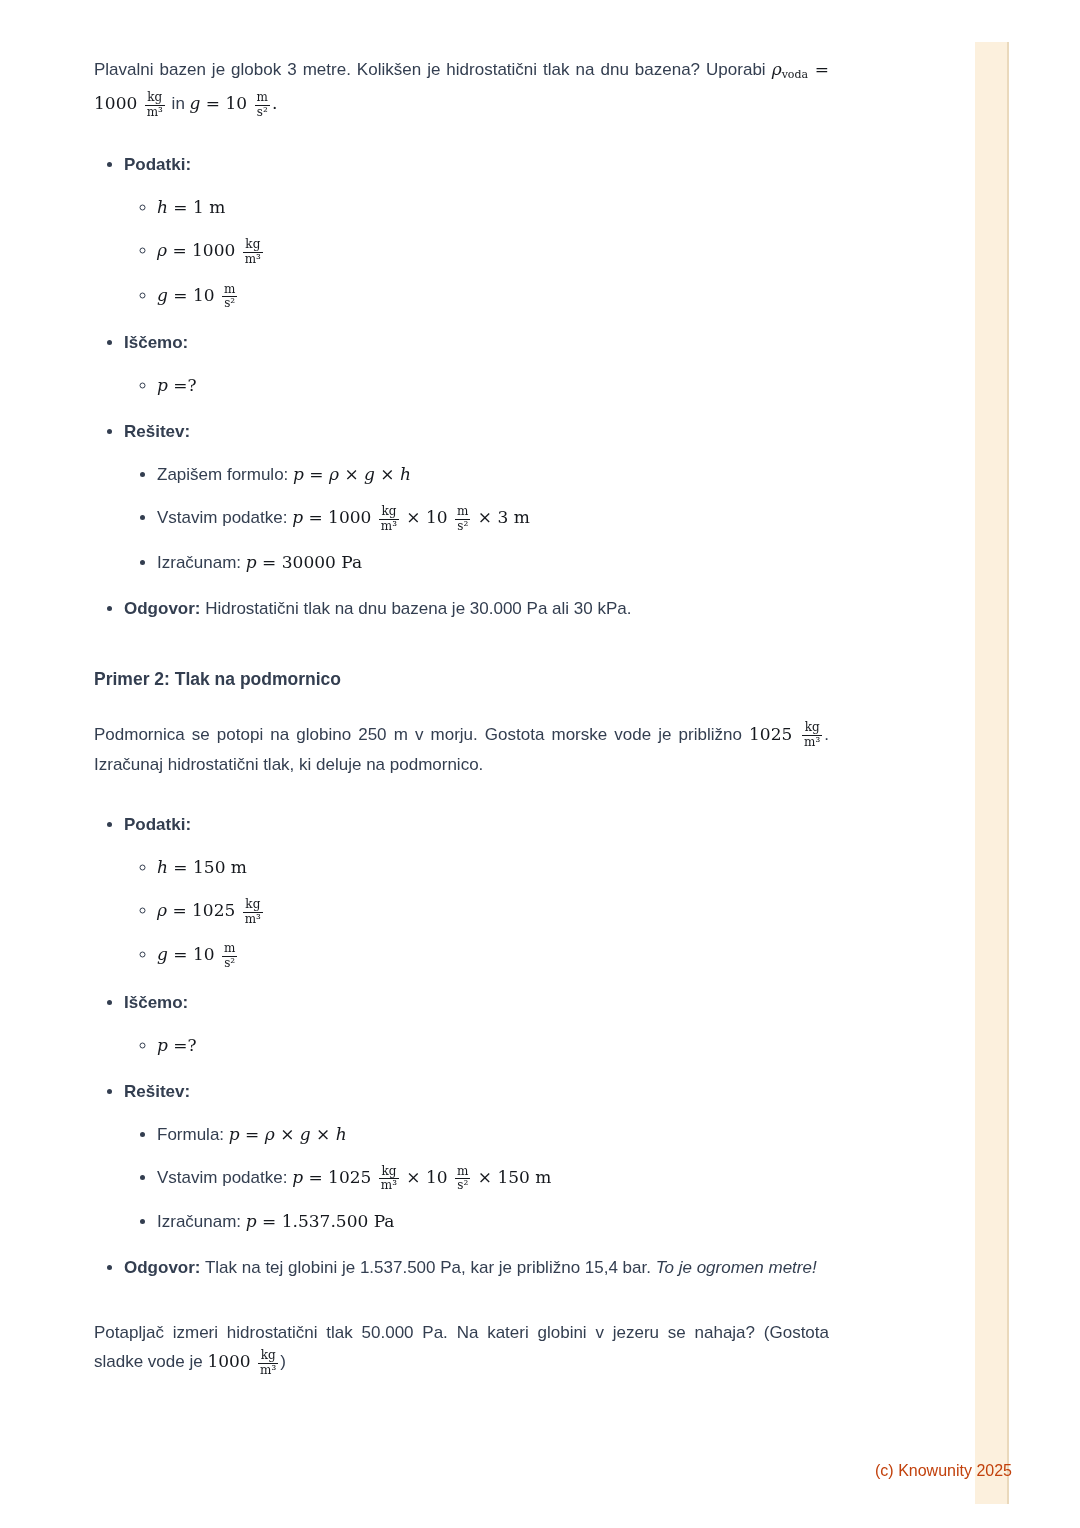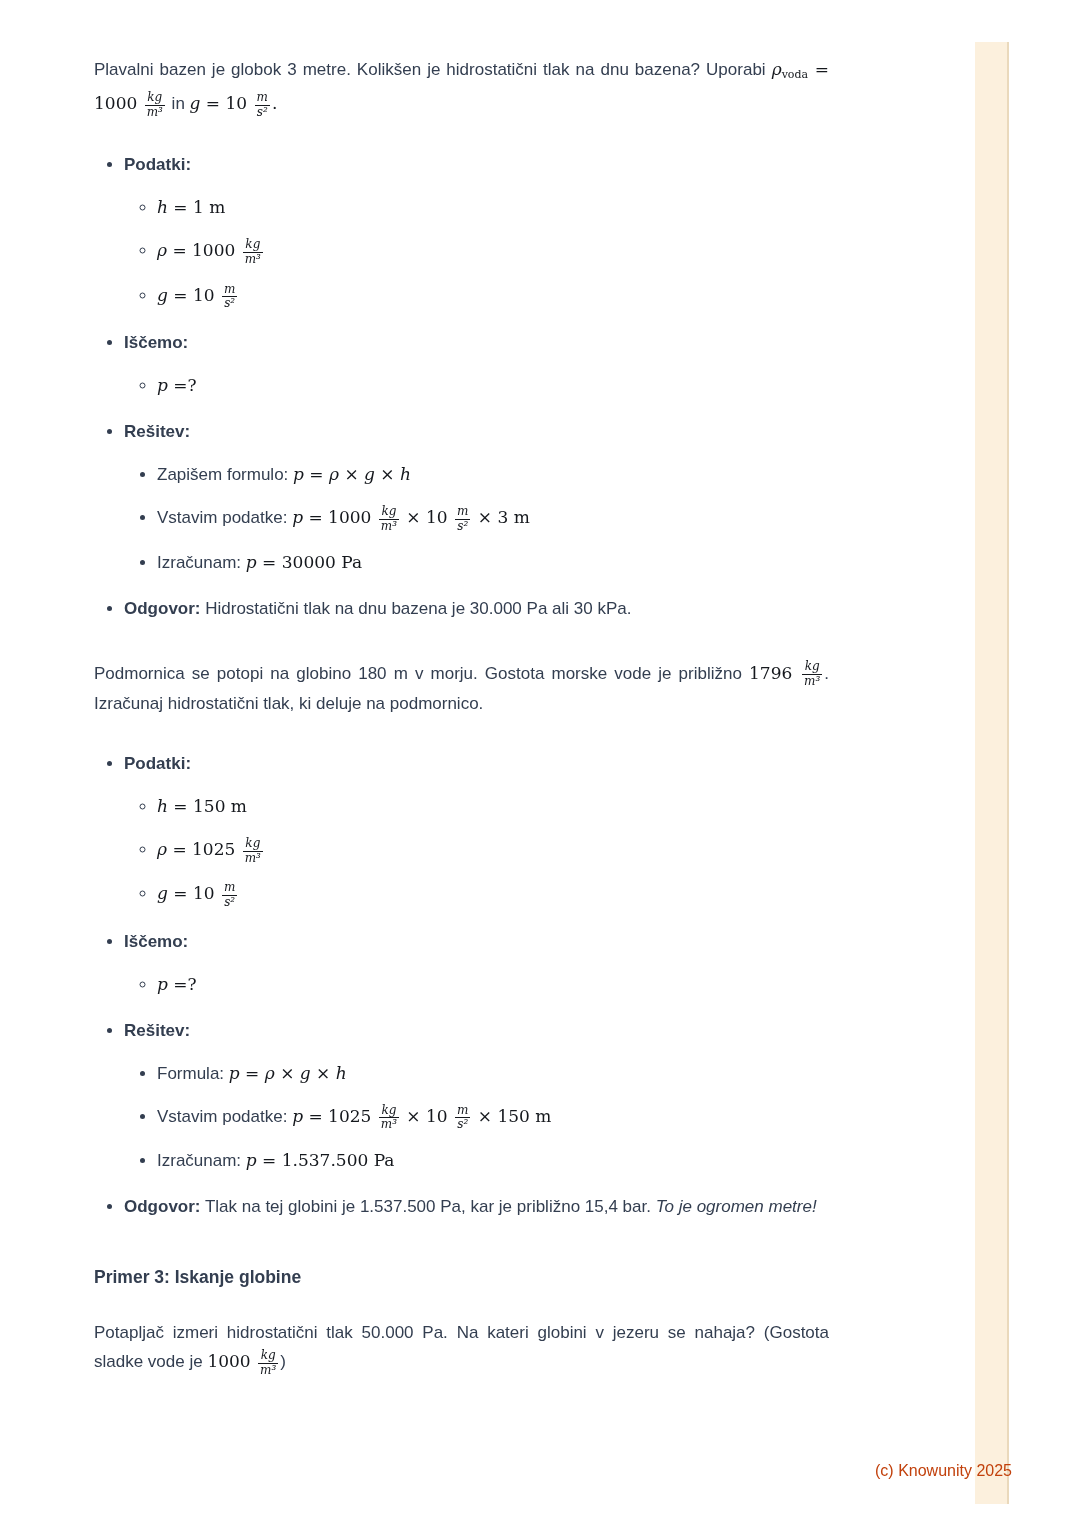--- a/index.html
+++ b/index.html
@@ -51,21 +51,20 @@
     font-family: "DejaVu Serif", serif;
     font-size: 11px;
     vertical-align: -3px;
     color: #15181d;
   }
   .frac {
     display: inline-block;
     vertical-align: -0.55em;
     text-align: center;
     font-family: "DejaVu Serif", serif;
-    font-style: italic;
     font-size: 12px;
     line-height: 1.15;
     margin: 0 2px;
     color: #15181d;
   }
   .frac .fr-num { display: block; padding: 0 2px; border-bottom: 1px solid #15181d; }
   .frac .fr-den { display: block; padding: 0 2px; }
   .footer {
     position: absolute;
     top: 1462px;
@@ -90,34 +89,34 @@
         <li><span class="s-b">Iščemo:</span><ul class="m-circle">
             <li><span class="s-v">p</span><span class="s-m"> =?</span></li>
           </ul></li>
         <li><span class="s-b">Rešitev:</span><ul class="m-disc">
             <li><span class="">Zapišem formulo: </span><span class="s-v">p</span><span class="s-m"> = </span><span class="s-v">ρ</span><span class="s-m"> × </span><span class="s-v">g</span><span class="s-m"> × </span><span class="s-v">h</span></li>
             <li><span class="">Vstavim podatke: </span><span class="s-v">p</span><span class="s-m"> = 1000 </span><span class="frac"><span class="fr-num">kg</span><span class="fr-den">m³</span></span><span class="s-m"> × 10 </span><span class="frac"><span class="fr-num">m</span><span class="fr-den">s²</span></span><span class="s-m"> × 3 m</span></li>
             <li><span class="">Izračunam: </span><span class="s-v">p</span><span class="s-m"> = 30000 Pa</span></li>
           </ul></li>
         <li><span class="s-b">Odgovor:</span><span class=""> Hidrostatični tlak na dnu bazena je 30.000 Pa ali 30 kPa.</span></li>
       </ul>
-      <p class="para"><span class="">Podmornica se potopi na globino 180 m v morju. Gostota morske vode je približno </span><span class="s-m">1796 </span><span class="frac"><span class="fr-num">kg</span><span class="fr-den">m³</span></span><span class="">. Izračunaj hidrostatični tlak, ki deluje na podmornico.</span></p>
+      <h3 class="heading"><span class="">Primer 2: Tlak na podmornico</span></h3>
+      <p class="para"><span class="">Podmornica se potopi na globino 250 m v morju. Gostota morske vode je približno </span><span class="s-m">1025 </span><span class="frac"><span class="fr-num">kg</span><span class="fr-den">m³</span></span><span class="">. Izračunaj hidrostatični tlak, ki deluje na podmornico.</span></p>
       <ul class="m-disc">
         <li><span class="s-b">Podatki:</span><ul class="m-circle">
             <li><span class="s-v">h</span><span class="s-m"> = 150 m</span></li>
             <li><span class="s-v">ρ</span><span class="s-m"> = 1025 </span><span class="frac"><span class="fr-num">kg</span><span class="fr-den">m³</span></span></li>
             <li><span class="s-v">g</span><span class="s-m"> = 10 </span><span class="frac"><span class="fr-num">m</span><span class="fr-den">s²</span></span></li>
           </ul></li>
         <li><span class="s-b">Iščemo:</span><ul class="m-circle">
             <li><span class="s-v">p</span><span class="s-m"> =?</span></li>
           </ul></li>
         <li><span class="s-b">Rešitev:</span><ul class="m-disc">
             <li><span class="">Formula: </span><span class="s-v">p</span><span class="s-m"> = </span><span class="s-v">ρ</span><span class="s-m"> × </span><span class="s-v">g</span><span class="s-m"> × </span><span class="s-v">h</span></li>
             <li><span class="">Vstavim podatke: </span><span class="s-v">p</span><span class="s-m"> = 1025 </span><span class="frac"><span class="fr-num">kg</span><span class="fr-den">m³</span></span><span class="s-m"> × 10 </span><span class="frac"><span class="fr-num">m</span><span class="fr-den">s²</span></span><span class="s-m"> × 150 m</span></li>
             <li><span class="">Izračunam: </span><span class="s-v">p</span><span class="s-m"> = 1.537.500 Pa</span></li>
           </ul></li>
         <li><span class="s-b">Odgovor:</span><span class=""> Tlak na tej globini je 1.537.500 Pa, kar je približno 15,4 bar. </span><span class="s-i">To je ogromen metre!</span></li>
       </ul>
-      <h3 class="heading"><span class="">Primer 3: Iskanje globine</span></h3>
       <p class="para"><span class="">Potapljač izmeri hidrostatični tlak 50.000 Pa. Na kateri globini v jezeru se nahaja? (Gostota sladke vode je </span><span class="s-m">1000 </span><span class="frac"><span class="fr-num">kg</span><span class="fr-den">m³</span></span><span class="">)</span></p>
     </div>
   <div class="footer">(c) Knowunity 2025</div>
 </div>
 
 </body></html>

